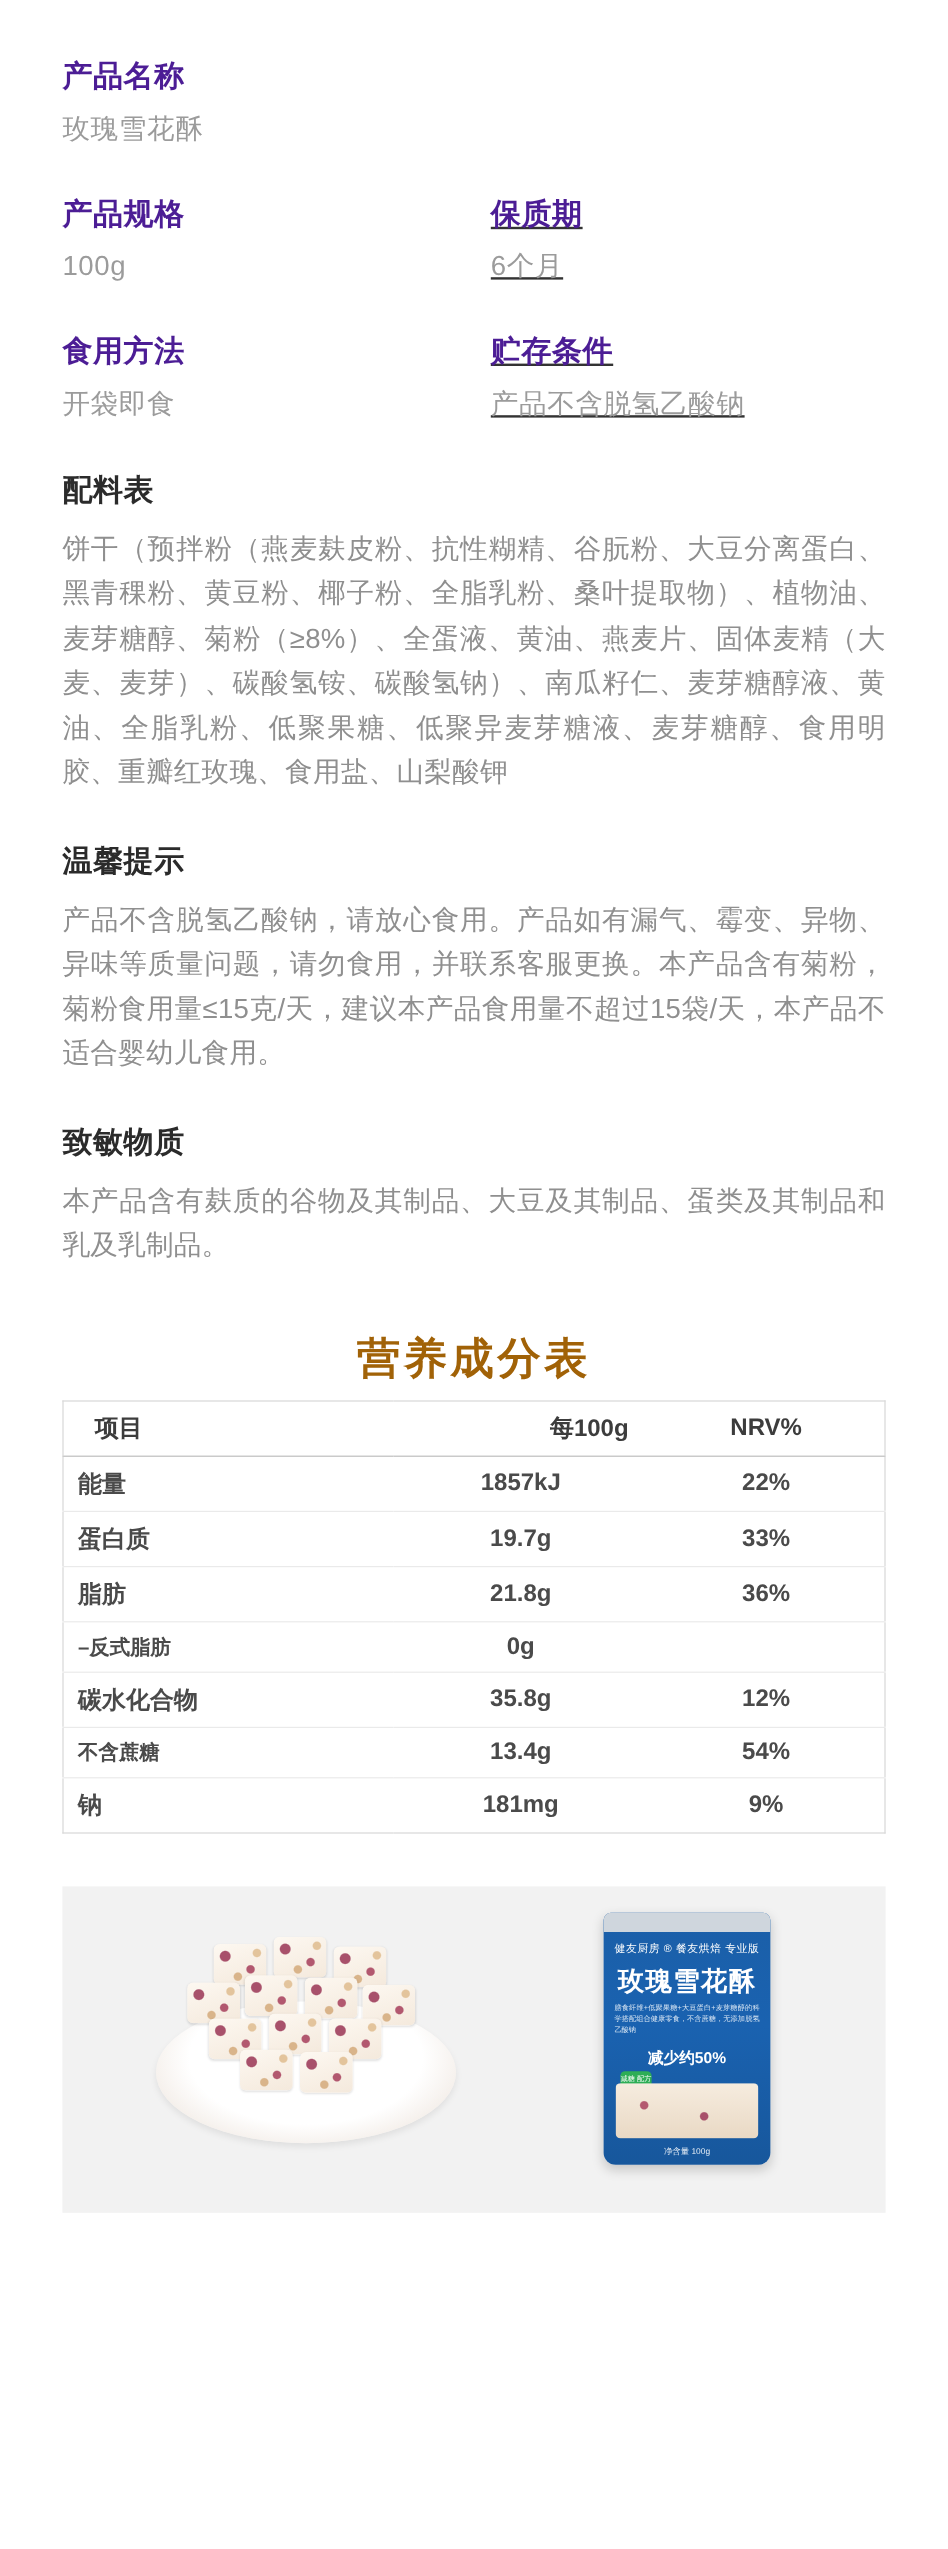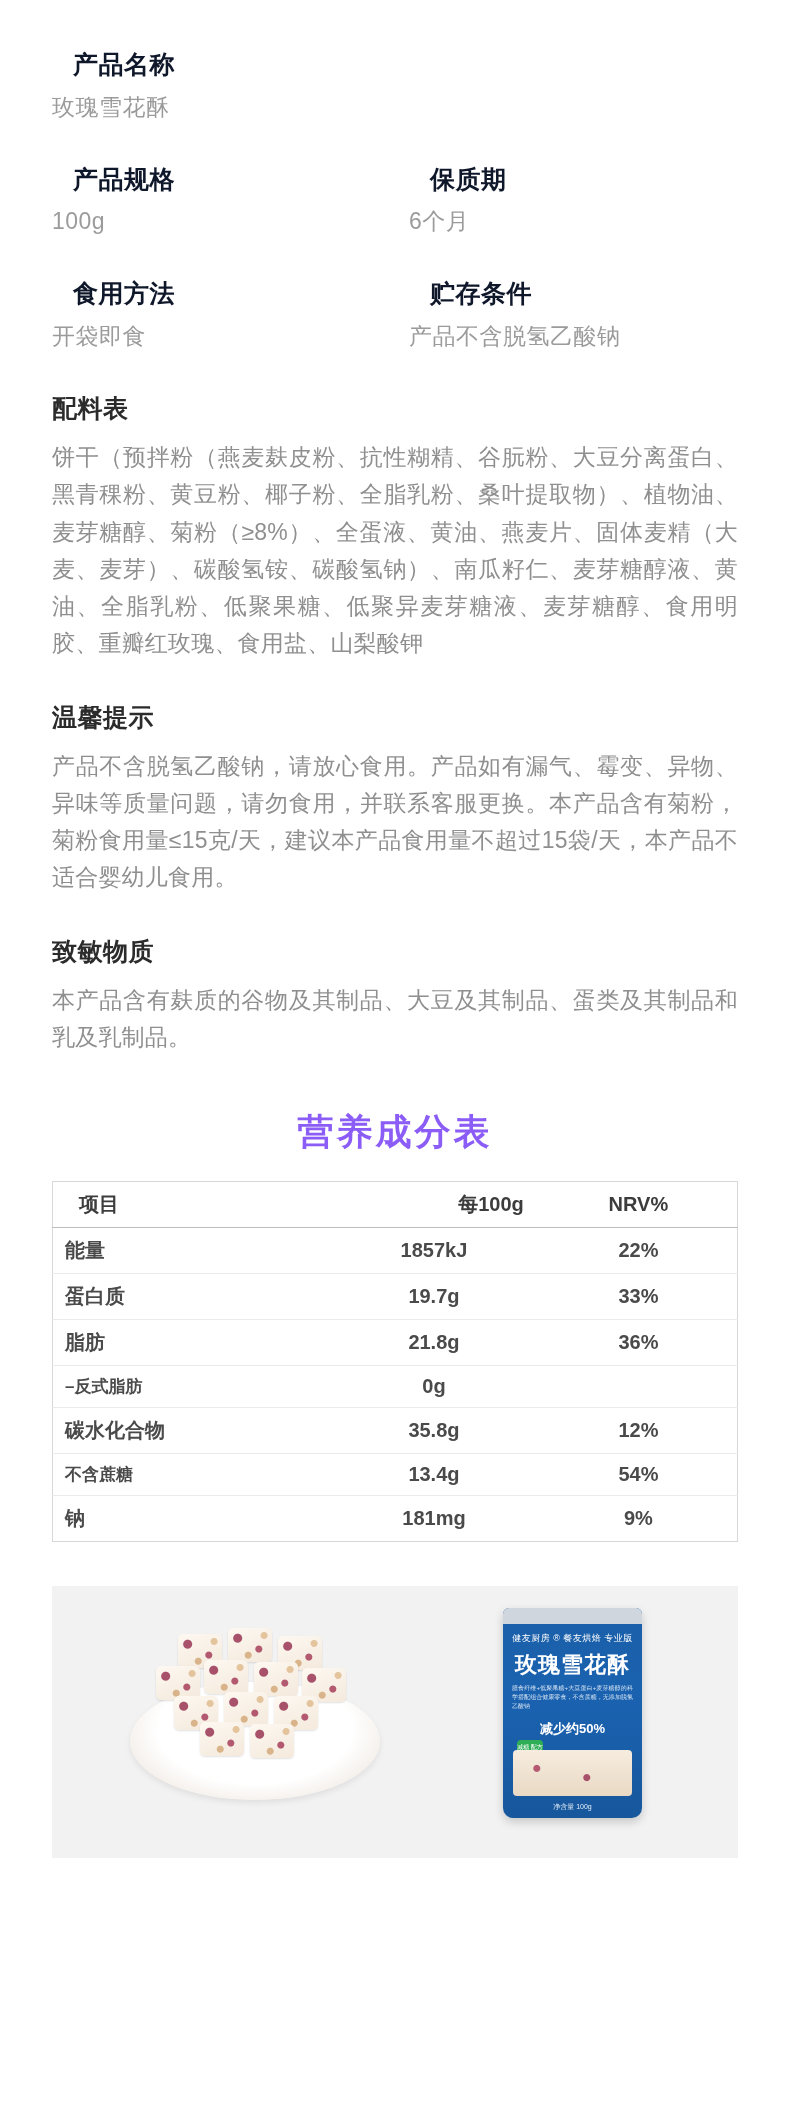--- a/index.html
+++ b/index.html
@@ -15,43 +15,42 @@
     color: #333333;
   }
   .page {
     width: 790px;
     padding: 48px 52px 0 52px;
   }
   
   .field-title {
     font-size: 25px;
     font-weight: bold;
-    color: #0f172a;
+    color: #4c1d95;
     letter-spacing: 0.5px;
     line-height: 1.3;
-    margin-left: 21px;
   }
   .field-value {
     font-size: 23px;
     color: #9b9b9b;
     line-height: 1.4;
     margin-top: 10px;
     letter-spacing: 0.5px;
   }
   .block-single {
     margin-bottom: 40px;
   }
   .block-pair {
     display: flex;
     margin-bottom: 40px;
   }
   .block-pair > div {
     width: 50%;
   }
-  .pair-right { padding-left: 14px; }
+  .pair-right { padding-left: 14px; text-decoration: underline; }
 
   
   .section {
     margin-bottom: 38px;
   }
   .section-title {
     font-size: 25px;
     font-weight: bold;
     color: #2b2b2b;
     margin-bottom: 14px;
@@ -66,23 +65,23 @@
   }
 
   
   .nutrition-wrap {
     margin-top: 52px;
   }
   .nutrition-heading {
     text-align: center;
     font-size: 36px;
     font-weight: bold;
-    color: #8b5cf6;
+    color: #a16207;
     letter-spacing: 3px;
-    margin-bottom: 24px;
+    margin-bottom: 10px;
   }
   table.nutrition {
     width: 100%;
     border-collapse: collapse;
     border: 1px solid #d8d8d8;
     font-size: 20px;
     color: #4a4a4a;
   }
   table.nutrition th,
   table.nutrition td {

